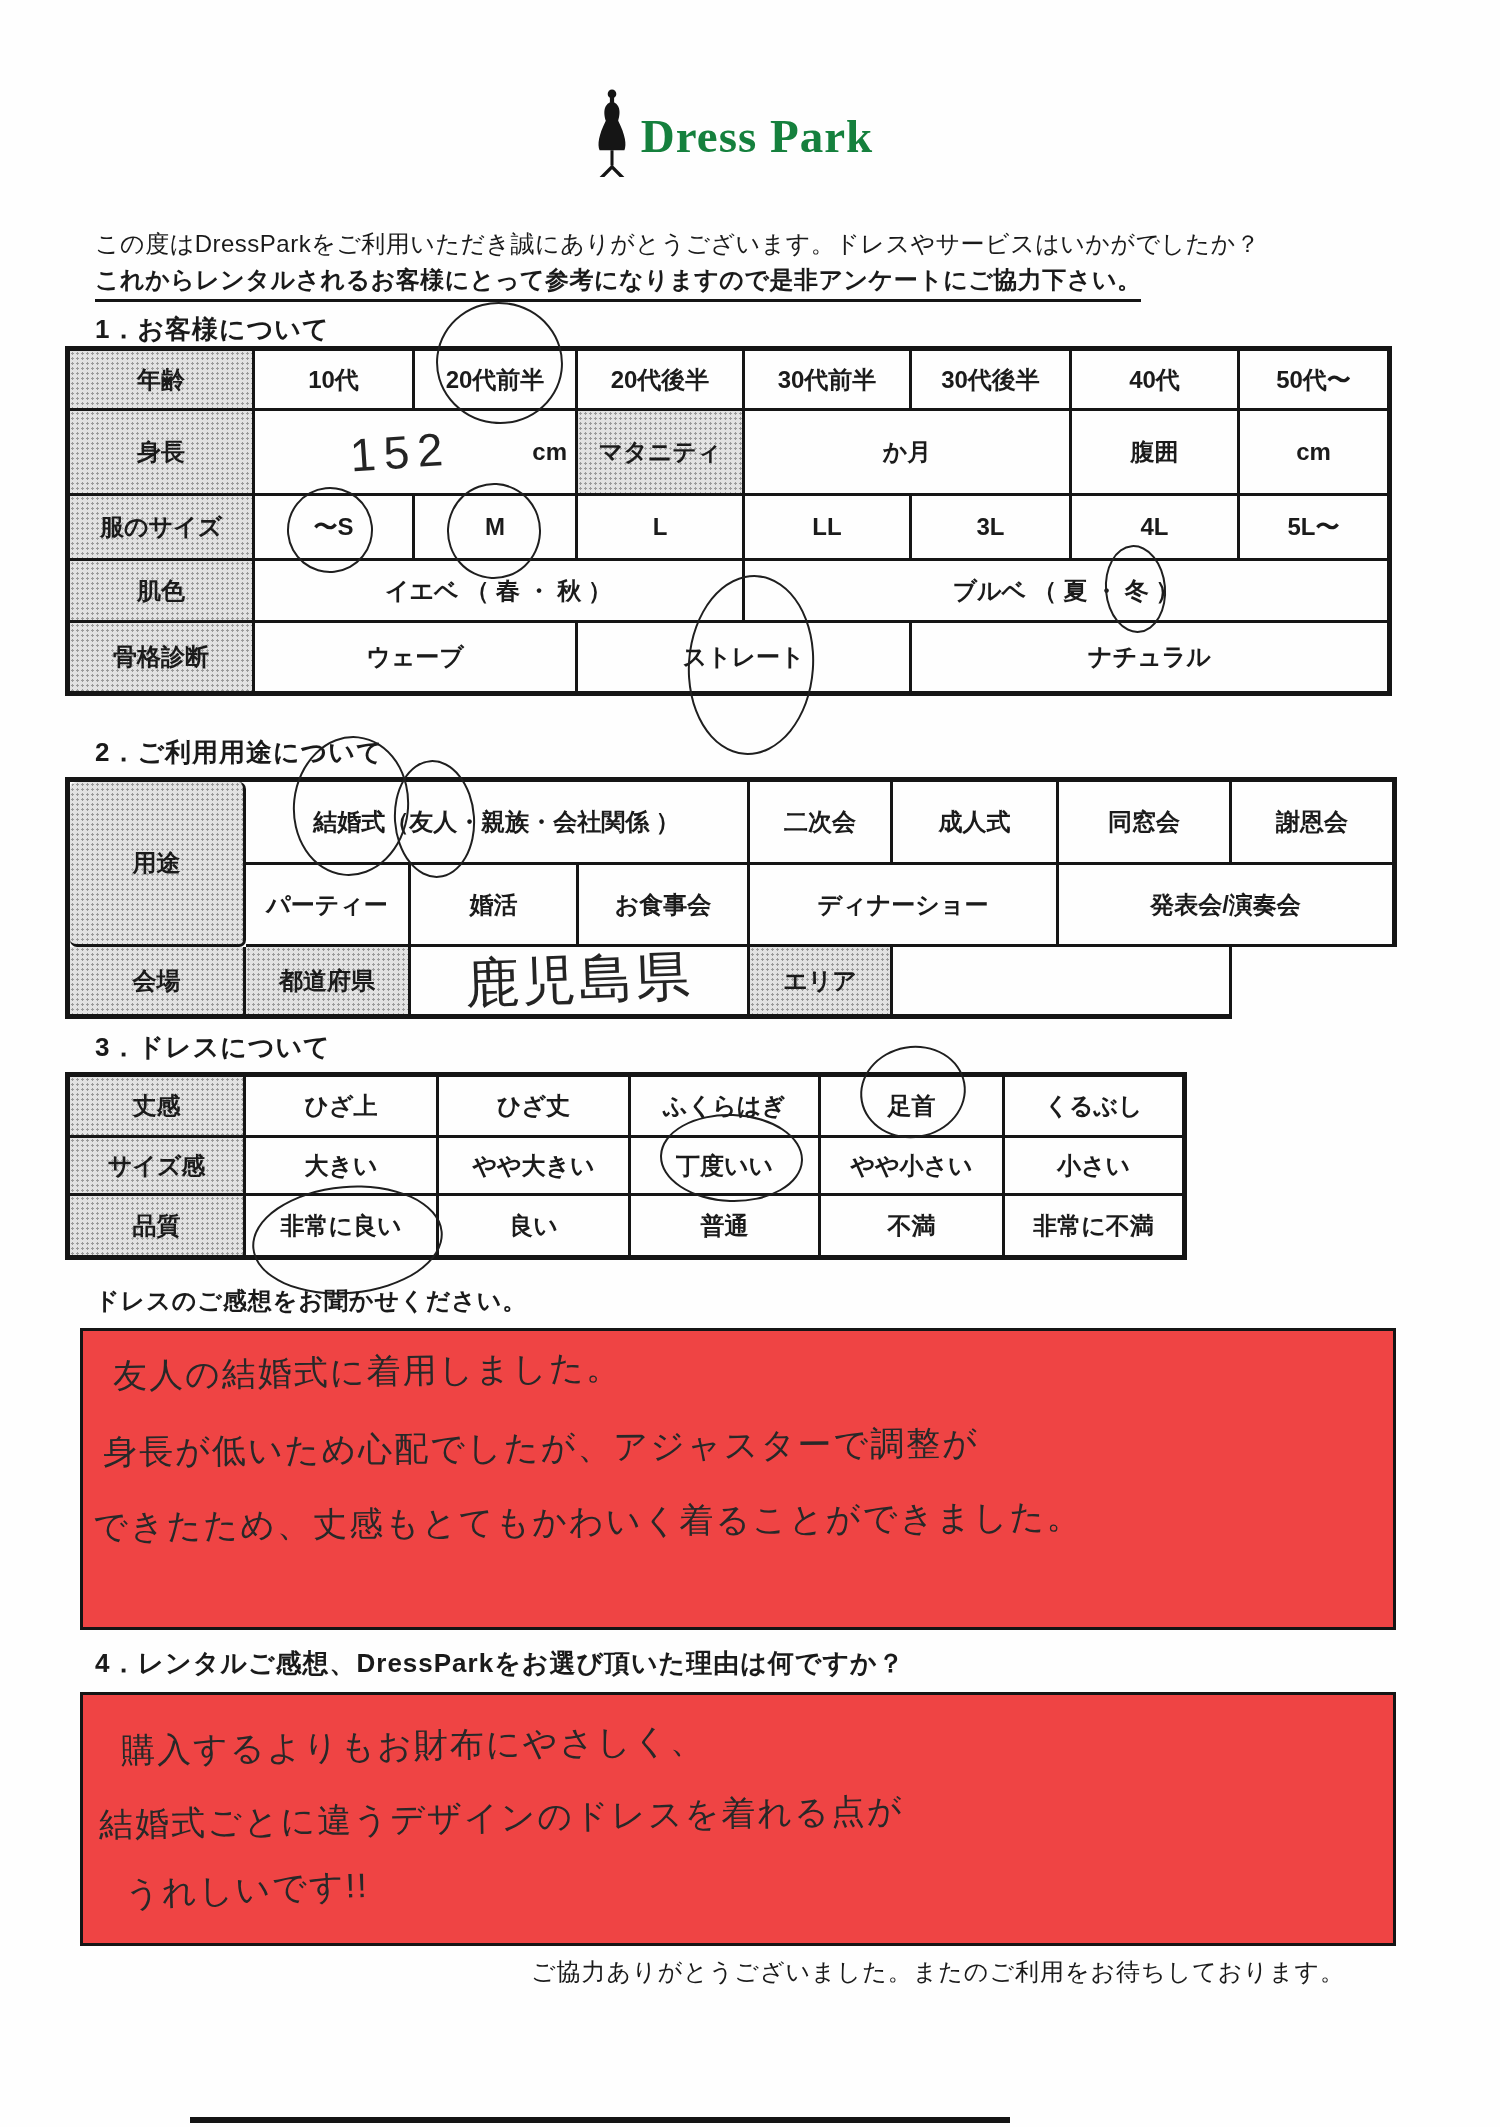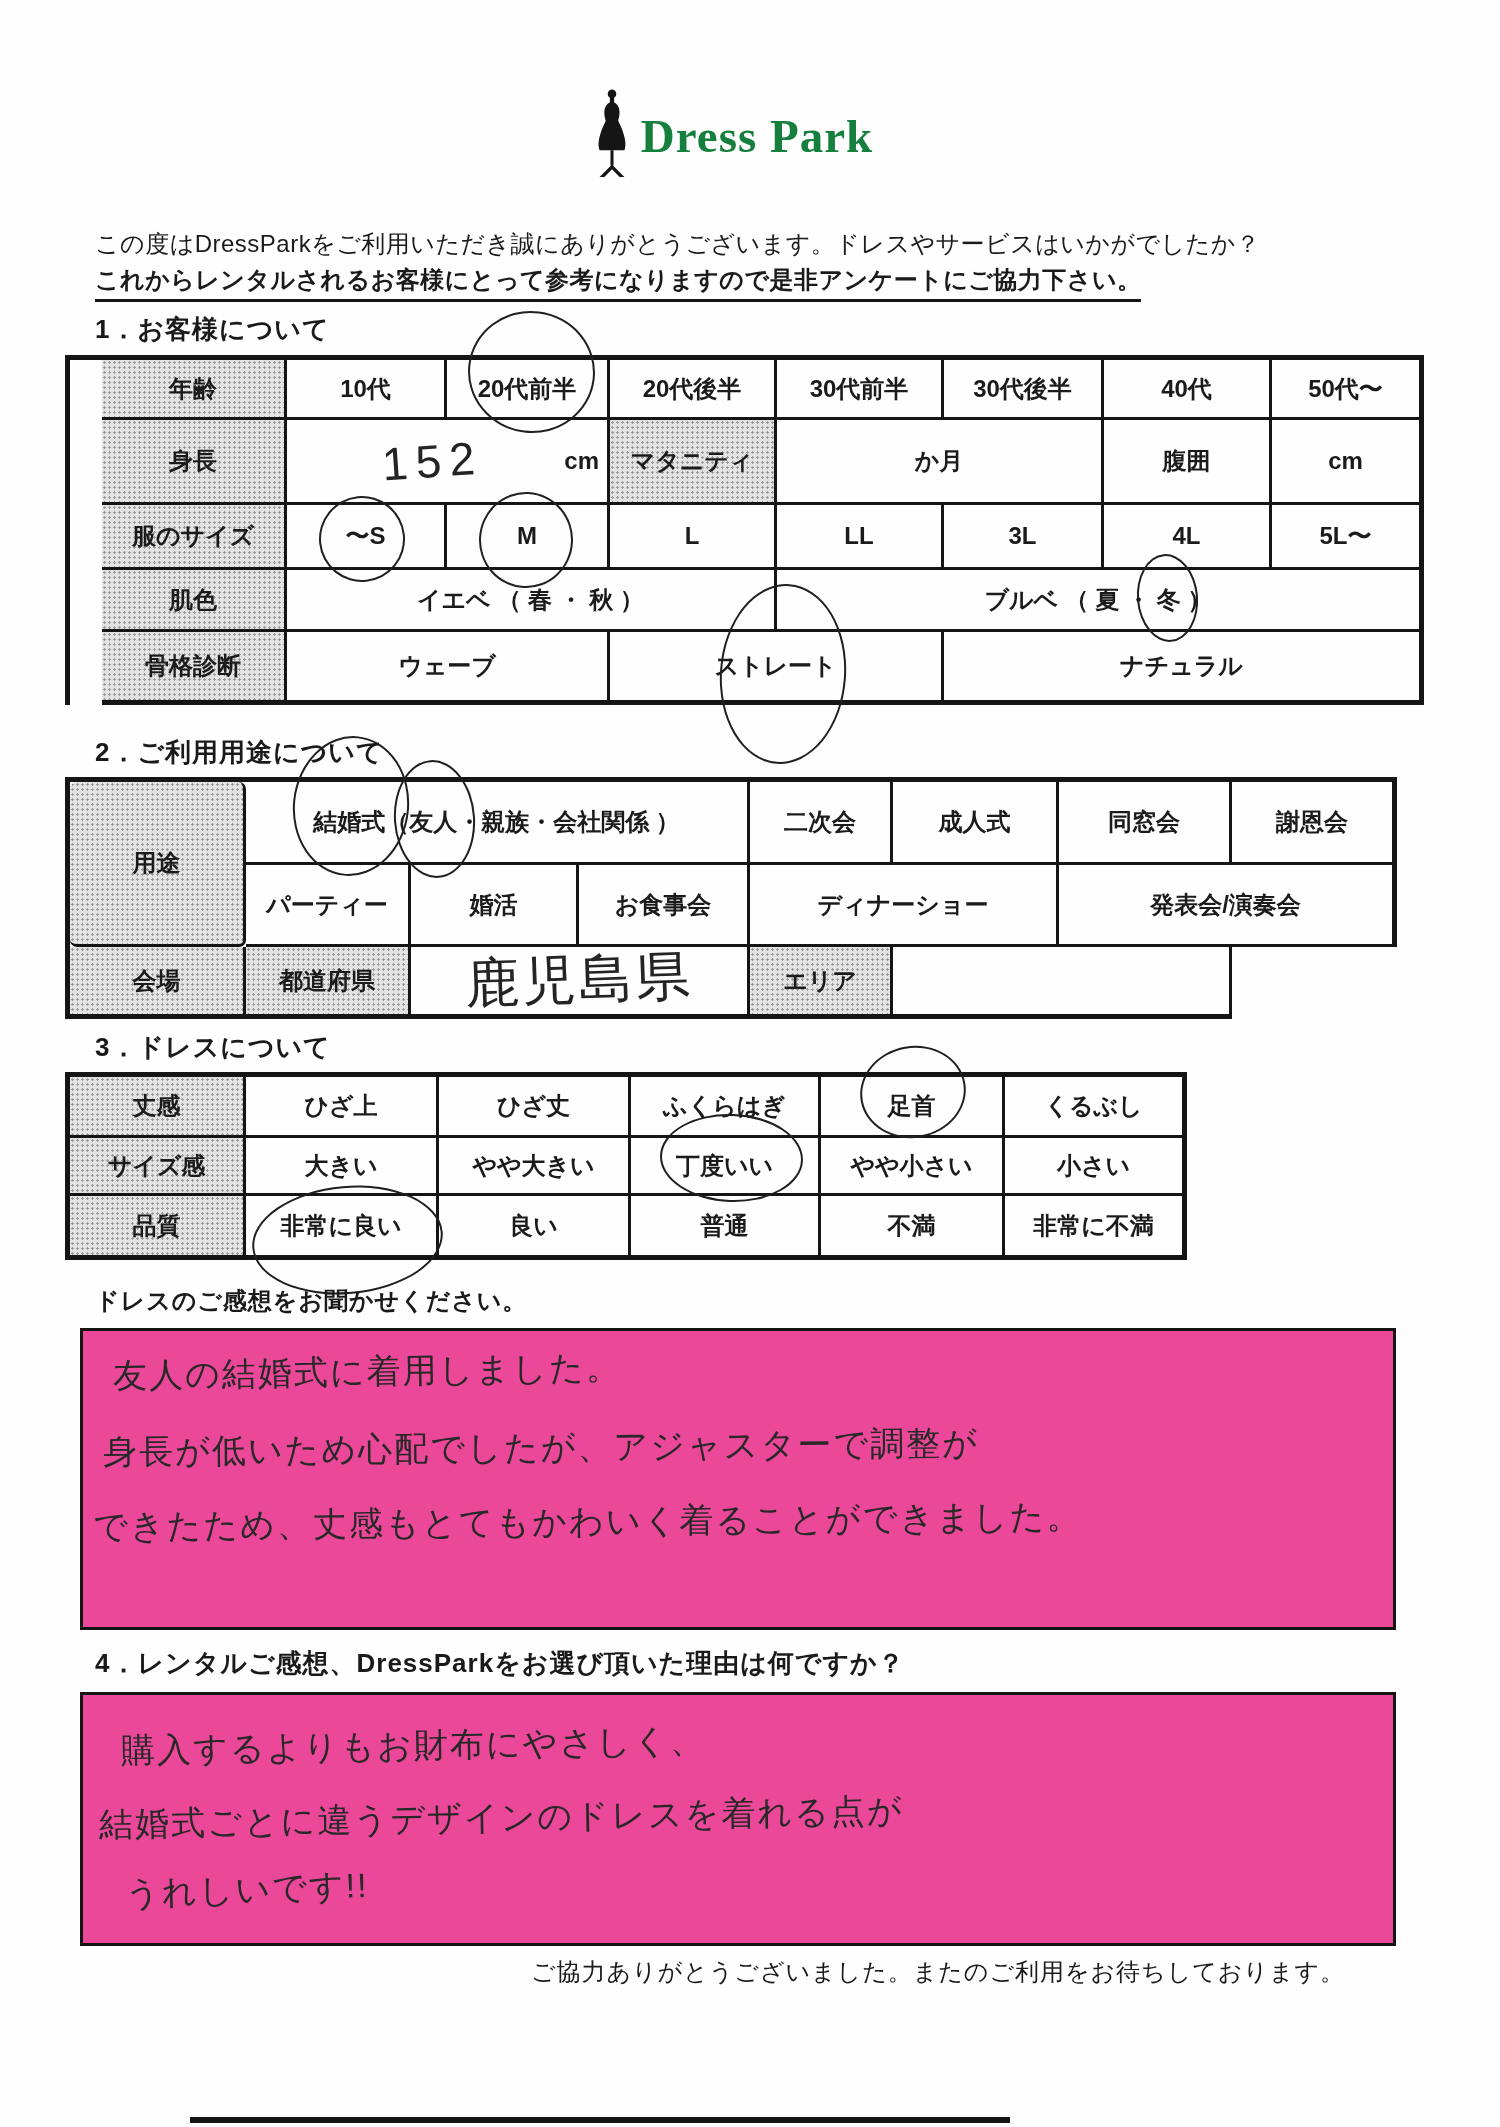--- a/index.html
+++ b/index.html
@@ -24,22 +24,22 @@
   .cell{border-right:3px solid #151515;border-bottom:3px solid #151515;display:flex;
         align-items:center;justify-content:center;font-weight:bold;font-size:24px;
         color:#1b1b1b;position:relative;white-space:nowrap;}
   .cell.last{border-right-width:5px;}
   .cell.bot{border-bottom-width:5px;}
   .shade{background-color:#e3e3e3;
          background-image:radial-gradient(#9b9b9b 1.1px,transparent 1.1px);
          background-size:5px 5px;}
   .ghost{border:none!important;background:transparent;}
 
-  .t1{left:65px;top:355px;grid-template-columns:185px 160px 163px 167px 167px 160px 168px 152px;
-      grid-template-rows:60px 85px 65px 62px 73px;padding-left:32px;}
+  .t1{left:65px;top:346px;grid-template-columns:185px 160px 163px 167px 167px 160px 168px 152px;
+      grid-template-rows:60px 85px 65px 62px 73px;}
   .t2{left:65px;top:777px;grid-template-columns:176px 165px 168px 171px 143px 166px 173px 165px;
       grid-template-rows:83px 82px 72px;}
   .t3{left:65px;top:1072px;grid-template-columns:176px 193px 192px 190px 184px 182px;
       grid-template-rows:61px 58px 64px;}
 
   .sp2{grid-column:span 2;} .sp3{grid-column:span 3;} .sp4{grid-column:span 4;}
 
   
   .unit-right{position:absolute;right:8px;top:50%;transform:translateY(-50%);font-weight:bold;font-size:24px;}
 
@@ -54,21 +54,21 @@
   .c-wedding::after{left:-20px;right:-24px;top:-70px;bottom:-38px;transform:rotate(6deg);}
   .c-friend::after{left:-15px;right:-18px;top:-46px;bottom:-40px;transform:rotate(-4deg);}
   .c-ankle::after{left:-28px;right:-30px;top:-44px;bottom:-16px;transform:rotate(-10deg);}
   .c-fit::after{left:-16px;right:-30px;top:-36px;bottom:-20px;transform:rotate(2deg);}
   .c-quality::after{left:-28px;right:-42px;top:-24px;bottom:-52px;transform:rotate(-5deg);}
 
   
   .hand{font-weight:400;color:#242424;}
   .h152{font-size:46px;letter-spacing:8px;transform:rotate(-4deg);margin-right:30px;}
   .hpref{font-size:54px;letter-spacing:3px;transform:rotate(-2deg);}
-  .fbox{position:absolute;border:3px solid #151515;background:#ec4899;}
+  .fbox{position:absolute;border:3px solid #151515;background:#ef4444;}
   .fb-line{position:absolute;font-size:34px;font-weight:400;color:#282828;
            white-space:nowrap;letter-spacing:2px;}
 
   .prompt{position:absolute;left:95px;font-size:24px;font-weight:bold;letter-spacing:1px;}
   .footer{position:absolute;right:155px;top:1956px;font-size:24px;font-weight:400;letter-spacing:1px;}
   .scan-bar{position:absolute;left:190px;top:2117px;width:820px;height:6px;background:#141414;}
 </style>
 </head>
 <body>
 

